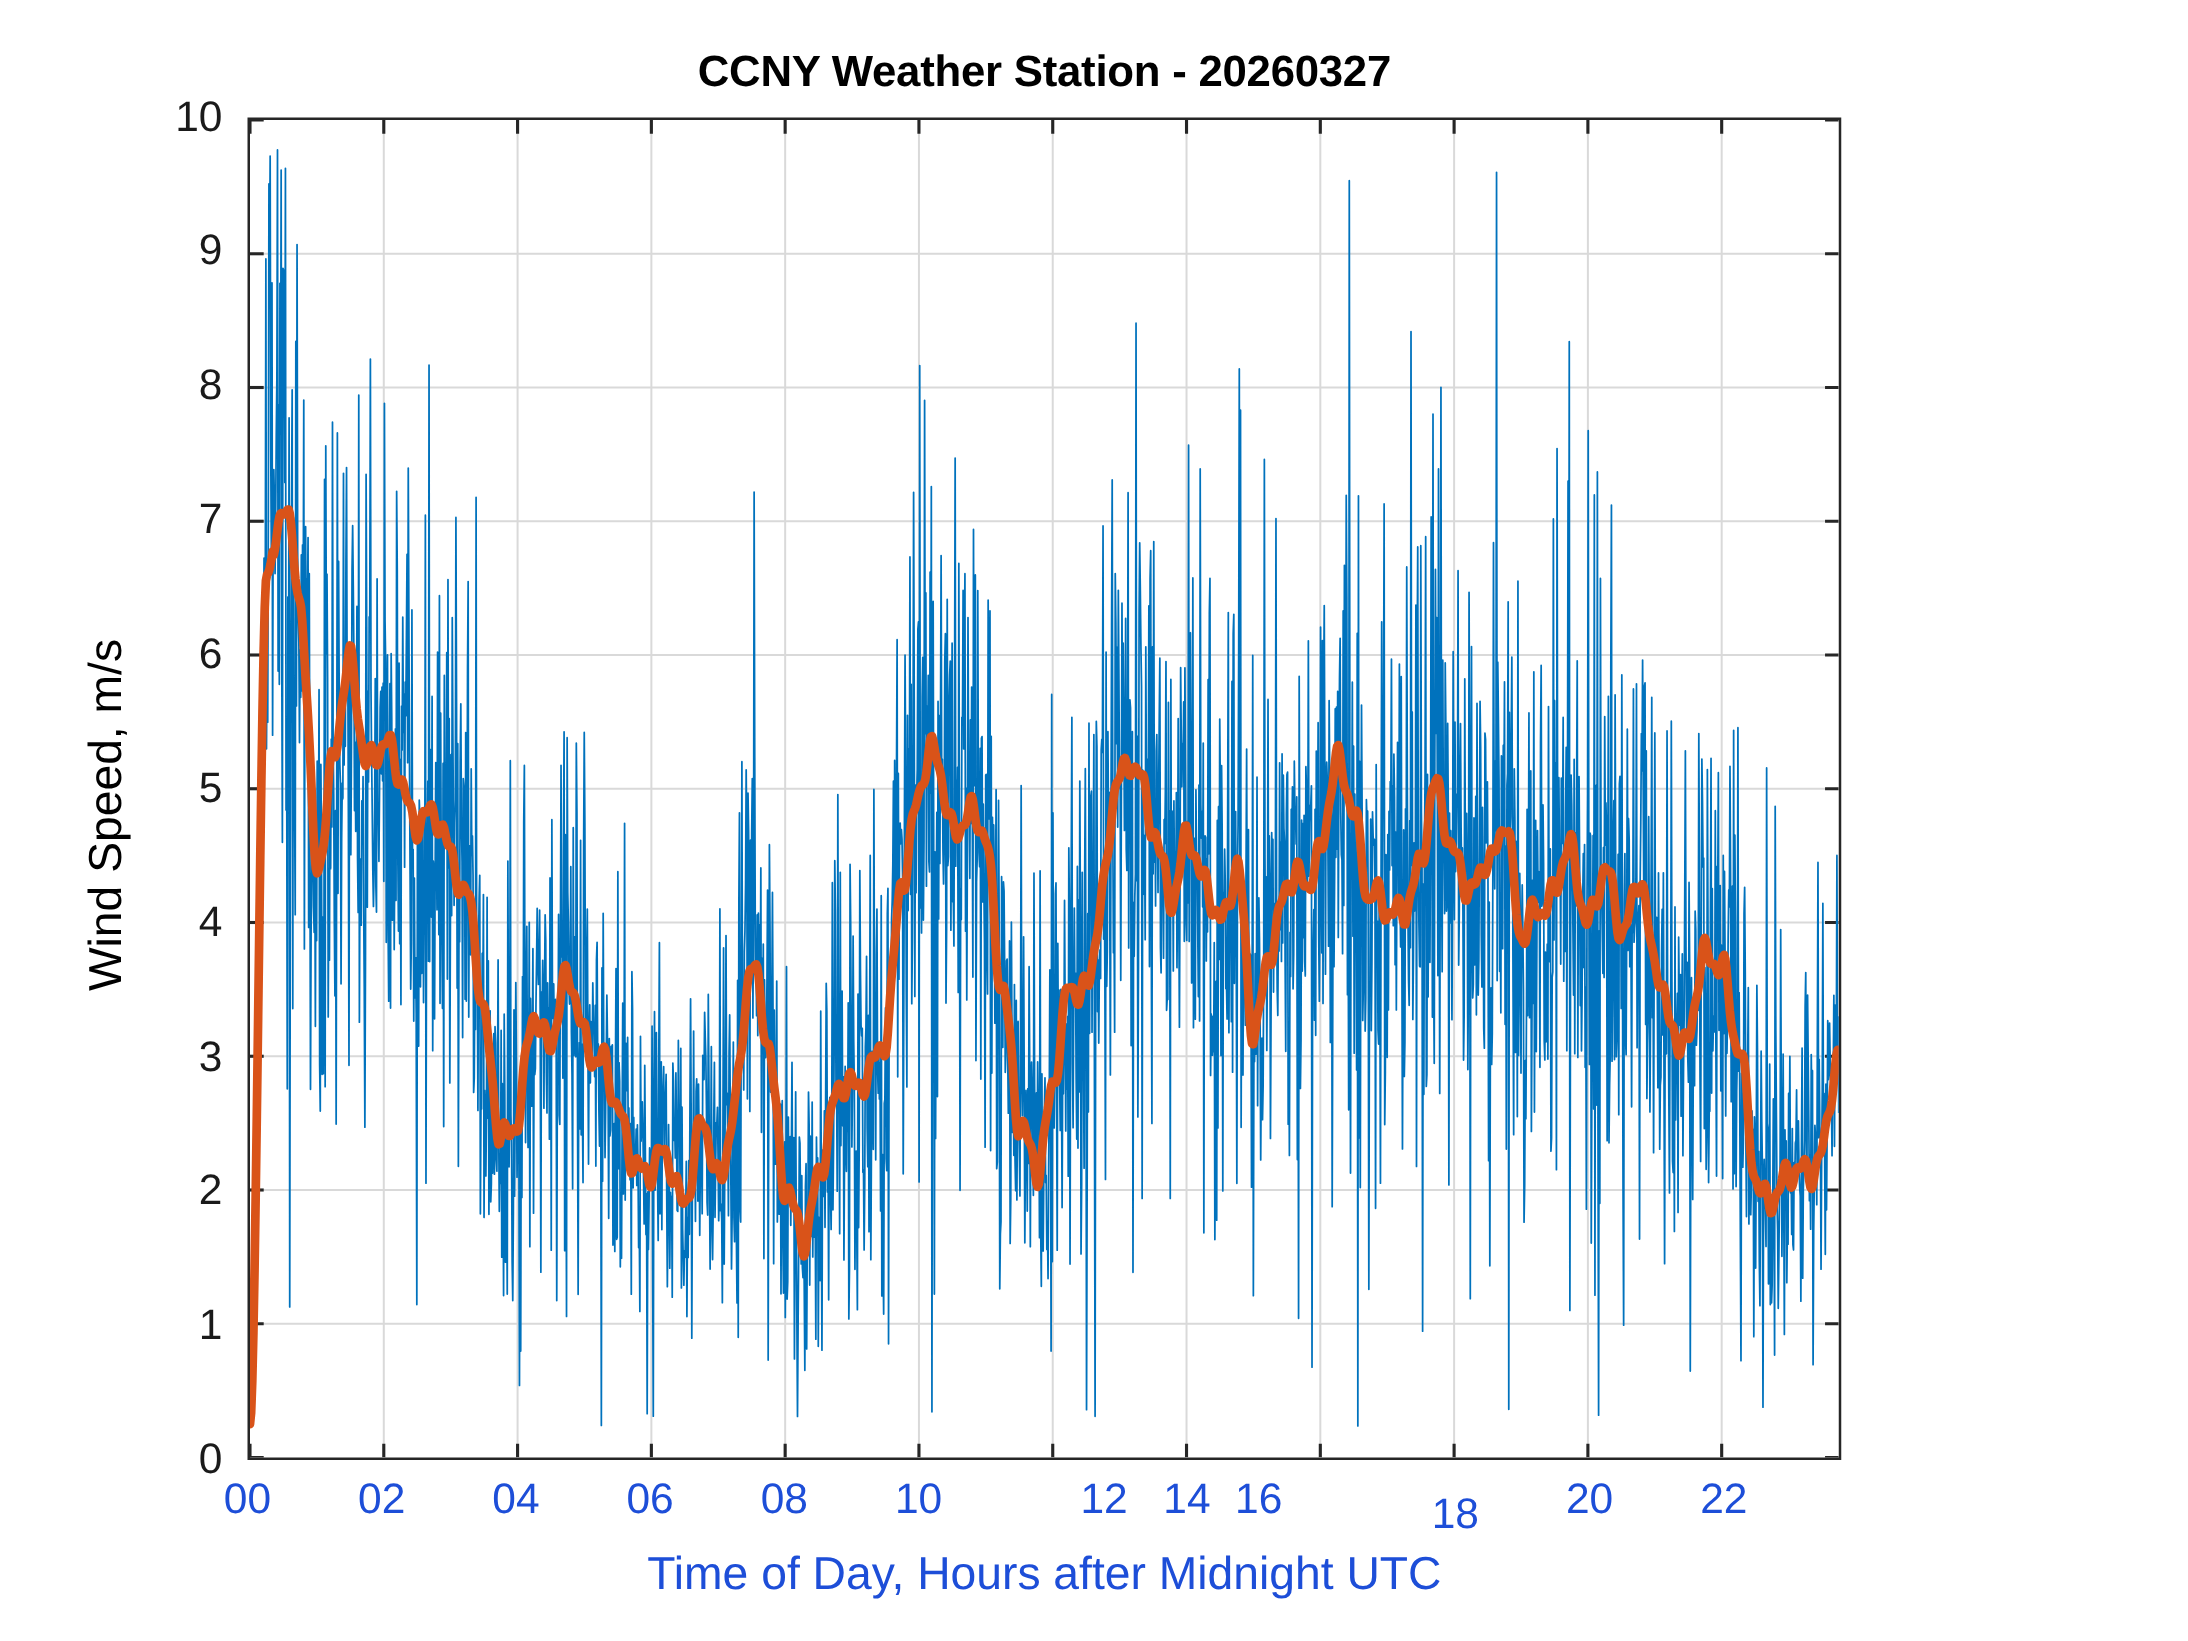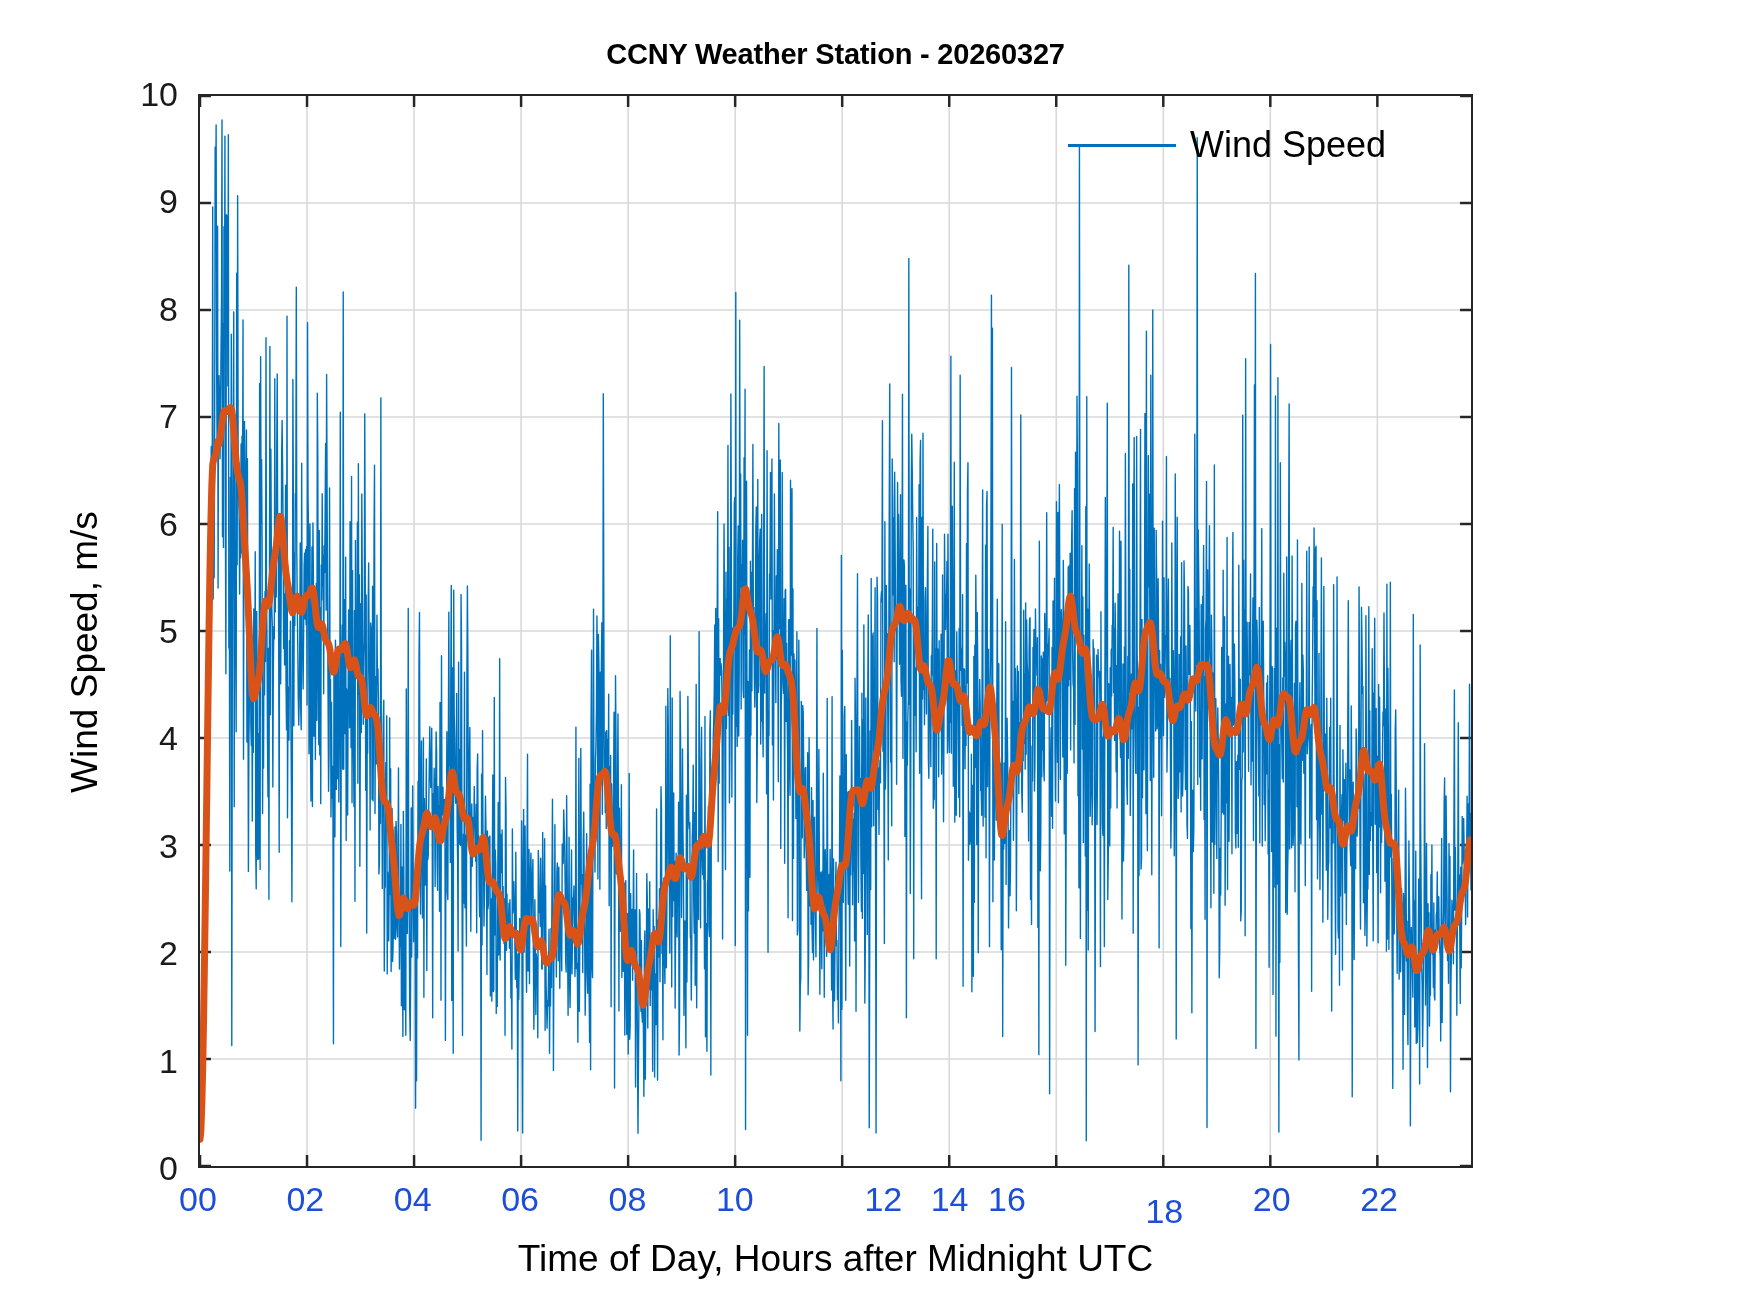--- a/index.html
+++ b/index.html
@@ -18,21 +18,21 @@
     width: 1750px;
     height: 1313px;
     background: #ffffff;
   }
   #chart-title {
     position: absolute;
     left: 198px;
     top: 38px;
     width: 1275px;
     text-align: center;
-    font-size: 29px;
+    font-size: 35px;
     font-weight: bold;
     color: #000000;
     letter-spacing: -0.2px;
   }
   #plot-area {
     position: absolute;
     left: 198px;
     top: 94px;
     width: 1275px;
     height: 1074px;
@@ -77,21 +77,21 @@
     transform: rotate(-90deg);
     transform-origin: 50% 50%;
   }
   #xlabel {
     position: absolute;
     left: 198px;
     top: 1238px;
     width: 1275px;
     text-align: center;
     font-size: 37px;
-    color: #000000;
+    color: #1d4ed8;
   }
   #legend {
     position: absolute;
     left: 1064px;
     top: 112px;
     width: 400px;
     padding: 6px 4px;
   }
   .legend-row {
     display: flex;
@@ -225,19 +225,15 @@
       <div class="xtick-wrap" style="left: 1007px;">16</div>
       <div class="xtick-wrap" style="left: 1164.32px; margin-top: 12px;">18</div>
       <div class="xtick-wrap" style="left: 1271.68px;">20</div>
       <div class="xtick-wrap" style="left: 1379.05px;">22</div>
     </div>
 
   <div id="ylabel">Wind Speed, m/s</div>
   <div id="xlabel">Time of Day, Hours after Midnight UTC</div>
 
   <div id="legend">
-    <div class="legend-row">
-      <span class="legend-swatch thin"></span>
-      <span class="legend-text">Wind Speed</span>
-    </div>
   </div>
 
 </div>
 
 </body></html>

